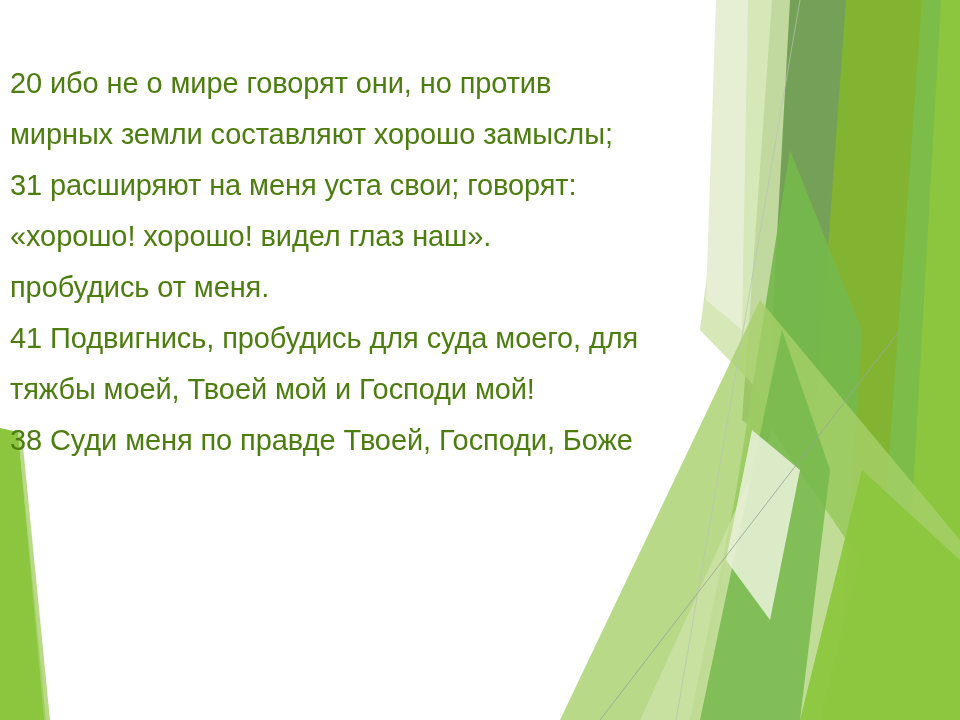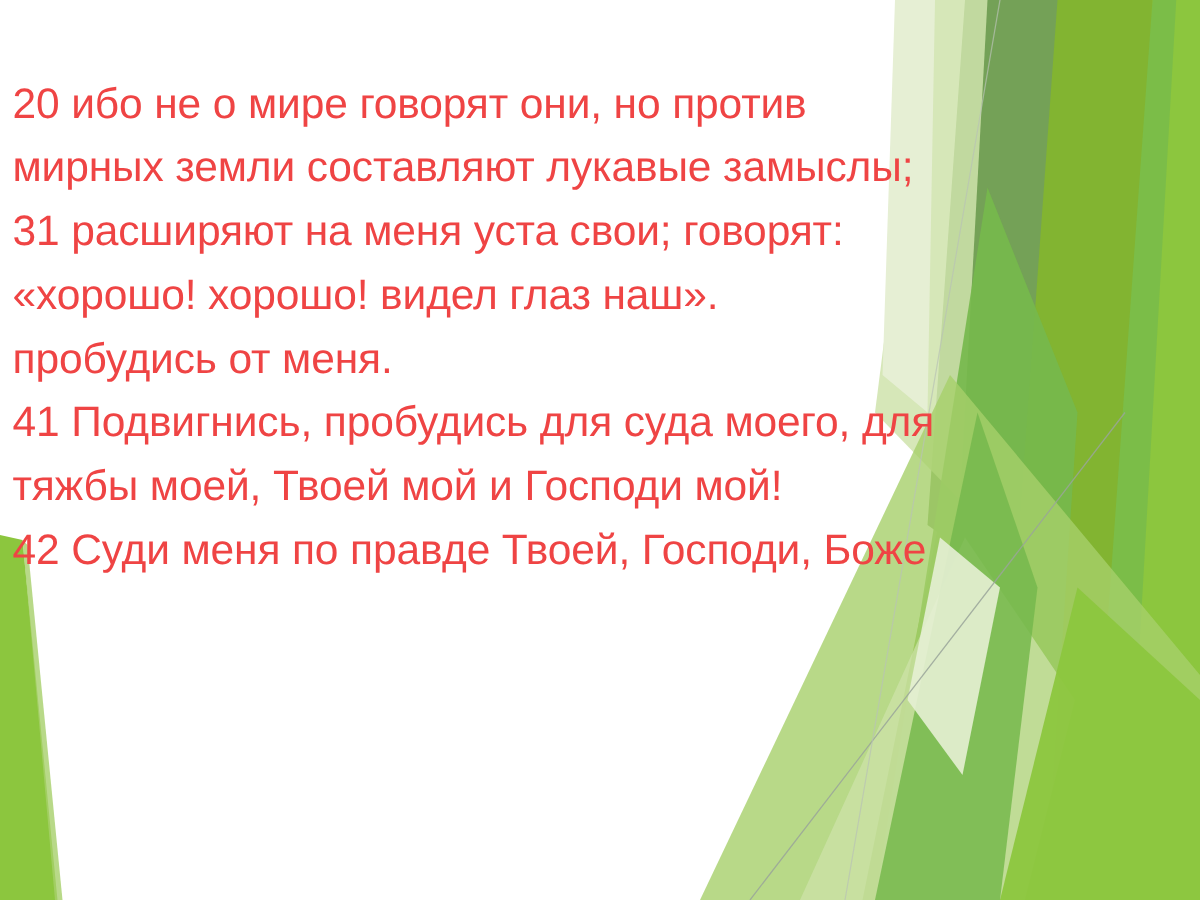--- a/index.html
+++ b/index.html
@@ -27,23 +27,23 @@
   }
   
   #text-block {
     position: absolute;
     left: 10px;
     top: 58px;
     width: 950px;
   }
   .verse-line {
     display: block;
-    font-size: 34px;
+    font-size: 29px;
     line-height: 51px;
-    color: #ef4444;
+    color: #4d7c0f;
     white-space: pre;
     letter-spacing: -0.1px;
     font-weight: 400;
   }
 </style>
 </head>
 <body>
 
 <div id="slide">
 
@@ -77,22 +77,22 @@
     <line x1="676" y1="720" x2="800" y2="0" stroke="#b9c3b5" stroke-width="1" opacity="0.7"></line>
   </svg>
 
   <svg id="decor-left" viewBox="0 0 960 720" preserveAspectRatio="none" aria-hidden="true">
     <polygon points="0,428 18,432 46,720 0,720" fill="#8cc63e"></polygon>
     <polygon points="18,432 22,436 50,720 44,720" fill="#a6cf6a" opacity="0.8"></polygon>
   </svg>
 
   <div id="text-block">
     <span class="verse-line">20 ибо не о мире говорят они, но против</span>
-    <span class="verse-line">мирных земли составляют лукавые замыслы;</span>
+    <span class="verse-line">мирных земли составляют хорошо замыслы;</span>
     <span class="verse-line">31 расширяют на меня уста свои; говорят:</span>
     <span class="verse-line">«хорошо! хорошо! видел глаз наш».</span>
     <span class="verse-line">пробудись от меня.</span>
     <span class="verse-line">41 Подвигнись, пробудись для суда моего, для</span>
     <span class="verse-line">тяжбы моей, Твоей мой и Господи мой!</span>
-    <span class="verse-line">42 Суди меня по правде Твоей, Господи, Боже</span>
+    <span class="verse-line">38 Суди меня по правде Твоей, Господи, Боже</span>
   </div>
 
 </div>
 
 </body></html>

